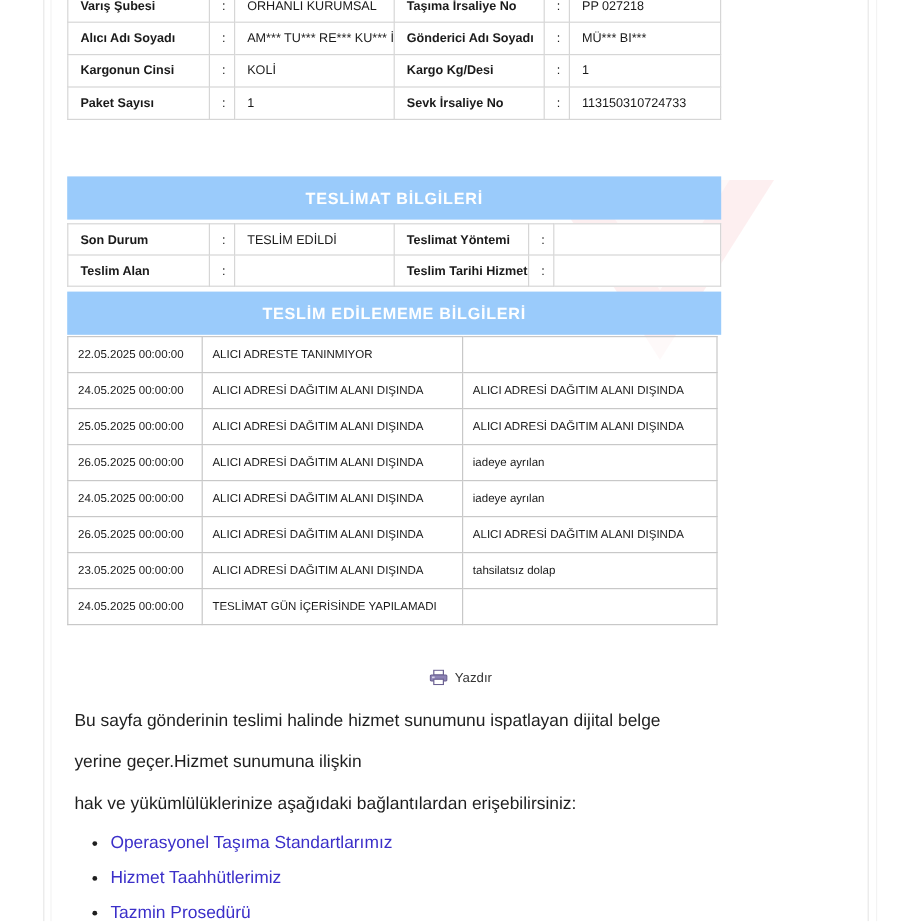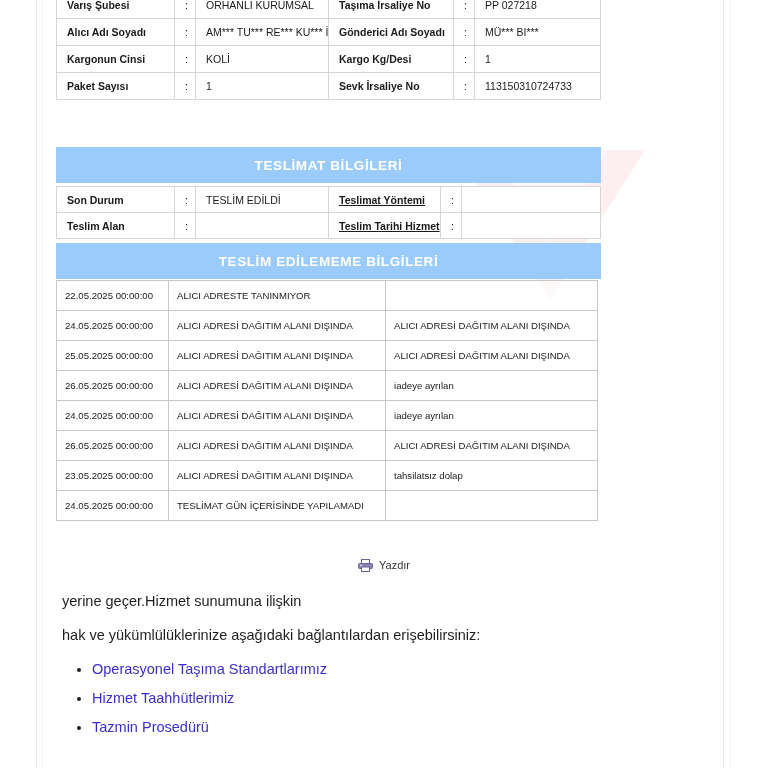--- a/index.html
+++ b/index.html
@@ -145,21 +145,21 @@
   #delivery-table {
     left: 56px;
     top: 186px;
     width: 545px;
     background: #fff;
   }
   #delivery-table tr { height: 26px; }
   #delivery-table td { background: rgba(255,255,255,0.55); }
   #delivery-table td.lbl { width: 118px; }
   #delivery-table td.val-left { width: 133px; }
-  #delivery-table td.lbl2 { width: 112px; text-decoration: underline; }
+  #delivery-table td.lbl2 { width: 112px; }
   .status-delivered {
     color: #ee0000;
     font-weight: bold;
     font-size: 10.5px;
   }
 
   
   #failure-table {
     left: 56px;
     top: 280px;
@@ -363,20 +363,21 @@
           <rect x="3.5" y="0.5" width="8" height="4" fill="#ffffff" stroke="#6b6192" stroke-width="1"></rect>
           <rect x="0.5" y="4.5" width="14" height="5" rx="1" fill="#8d83b5" stroke="#6b6192" stroke-width="1"></rect>
           <rect x="3.5" y="8" width="8" height="4.5" fill="#ffffff" stroke="#6b6192" stroke-width="1"></rect>
           <rect x="2" y="5.8" width="2.2" height="1.4" fill="#d8d4e8"></rect>
         </svg>
       </span>
       <span class="print-label">Yazdır</span>
     </div>
 
     <div class="footer">
+      <p>Bu sayfa gönderinin teslimi halinde hizmet sunumunu ispatlayan dijital belge</p>
       <p>yerine geçer.Hizmet sunumuna ilişkin</p>
       <p>hak ve yükümlülüklerinize aşağıdaki bağlantılardan erişebilirsiniz:</p>
       <ul id="footer-links">
           <li><a href="#">Operasyonel Taşıma Standartlarımız</a></li>
           <li><a href="#">Hizmet Taahhütlerimiz</a></li>
           <li><a href="#">Tazmin Prosedürü</a></li>
         </ul>
     </div>
 
   </div>

